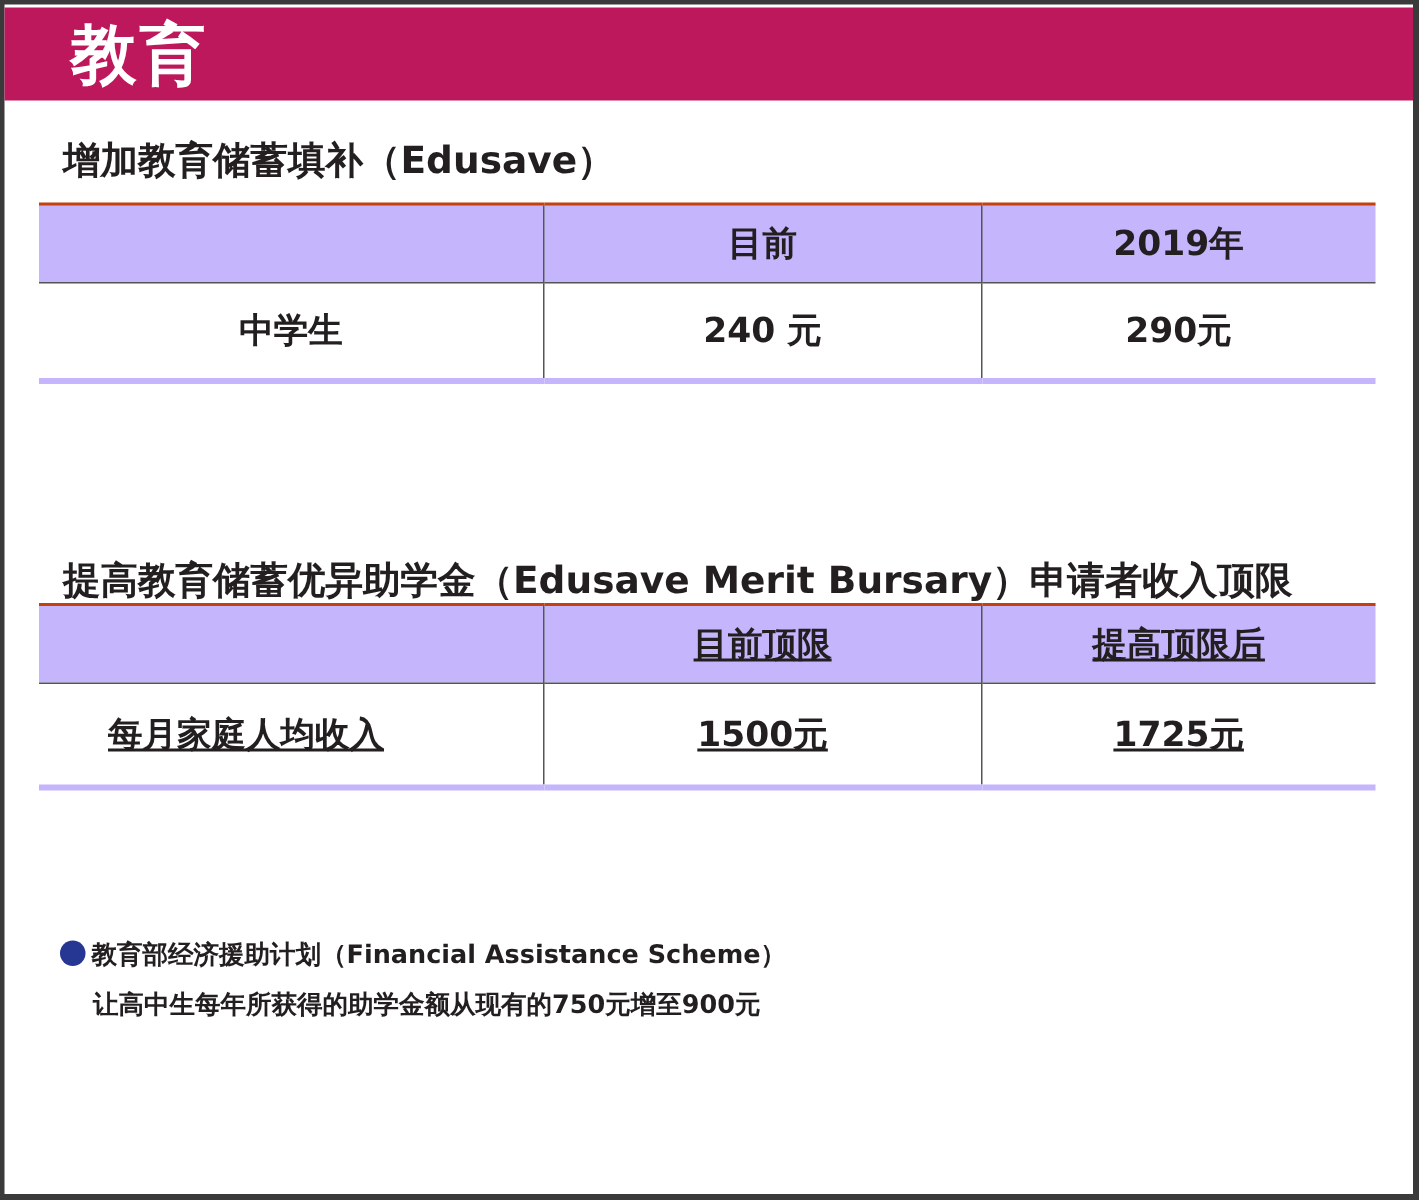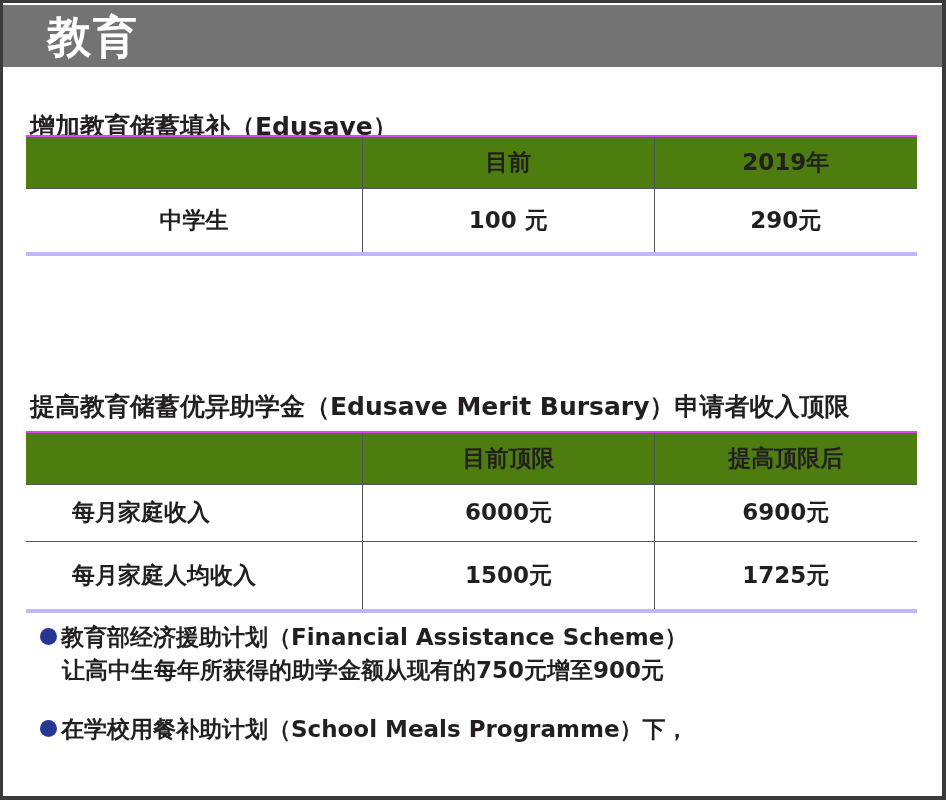--- a/index.html
+++ b/index.html
@@ -10,45 +10,45 @@
   .frame {
     position: absolute; left: 0; top: 0; width: 946px; height: 800px;
     box-sizing: border-box;
     border-top: 3px solid #3a3a3a;
     border-left: 3px solid #3a3a3a;
     border-right: 4px solid #3a3a3a;
     border-bottom: 4px solid #3a3a3a;
   }
   .header-band {
     position: absolute; left: 3px; top: 5px; width: 939px; height: 62px;
-    background: #737373;
+    background: #be185d;
   }
   .header-title {
     position: absolute; left: 44px; top: 4px; font-size: 44px; font-weight: bold;
     color: #ffffff; line-height: 56px; letter-spacing: 2px;
   }
   .section-title {
-    position: absolute; left: 30px; font-size: 25px; font-weight: bold; color: #231f20;
-    white-space: nowrap; line-height: 34px; margin-top: 20px;
+    position: absolute; left: 42px; font-size: 25px; font-weight: bold; color: #231f20;
+    white-space: nowrap; line-height: 34px;
   }
   .tbl {
     position: absolute; left: 26px; width: 891px; border-collapse: collapse;
   }
   .tbl td {
     border-top: 1px solid #555; border-bottom: 1px solid #555;
     text-align: center; font-size: 23px; font-weight: bold; padding: 0;
   }
-  .tbl tr.head td { background: #4d7c0f; border-top: 2px solid #d946ef; }
+  .tbl tr.head td { background: #c4b5fd; border-top: 2px solid #c2410c; }
   .tbl tr.last td { border-bottom: 4px solid #c4b5fd; }
   .tbl td.c1 { width: 337px; border-right: 1px solid #555; }
   .tbl td.c2 { width: 291px; border-right: 1px solid #555; font-weight: 600; }
   .tbl td.c3 { width: 263px; font-weight: 600; }
   .tbl td.lbl-left { text-align: left; padding-left: 46px; box-sizing: border-box; }
   .bullet-block { position: absolute; left: 40px; }
-  .bullet-line { font-size: 23px; font-weight: bold; line-height: 33px; white-space: nowrap; color: #231f20; }
+  .bullet-line { font-size: 17px; font-weight: bold; line-height: 33px; white-space: nowrap; color: #231f20; }
   .bullet-dot {
     display: inline-block; width: 17px; height: 17px; border-radius: 50%;
     background: #263793; vertical-align: middle; margin-right: 4px; position: relative; top: -2px;
   }
   .indent { padding-left: 22px; }
 </style>
 </head>
 <body>
 
 <div class="frame"></div>
@@ -61,52 +61,44 @@
 
 <table class="tbl" style="top:135px;">
   <tbody>
       <tr class="head" style="height:52px;">
     <td class="c1"></td>
     <td class="c2">目前</td>
     <td class="c3">2019年</td>
   </tr>
   <tr class="last" style="height:66px;">
     <td class="c1">中学生</td>
-    <td class="c2">100 元</td>
+    <td class="c2">240 元</td>
     <td class="c3">290元</td>
   </tr>
 </tbody>
   </table>
 
 <div class="section-title" style="top:370px;">提高教育储蓄优异助学金（Edusave Merit Bursary）申请者收入顶限</div>
 
-<table class="tbl" style="top:431px;">
+<table class="tbl" style="top:402px;text-decoration:underline;">
   <tbody>
       <tr class="head" style="height:52px;">
     <td class="c1"></td>
     <td class="c2">目前顶限</td>
     <td class="c3">提高顶限后</td>
-  </tr>
-  <tr style="height:57px;">
-    <td class="c1 lbl-left">每月家庭收入</td>
-    <td class="c2">6000元</td>
-    <td class="c3">6900元</td>
   </tr>
   <tr class="last" style="height:70px;">
     <td class="c1 lbl-left">每月家庭人均收入</td>
     <td class="c2">1500元</td>
     <td class="c3">1725元</td>
   </tr>
 </tbody>
   </table>
 
 <div class="bullet-block" style="top:621px;">
   <div class="bullet-line">
     <span class="bullet-dot"></span><span>教育部经济援助计划（Financial Assistance Scheme）</span>
   </div>
   <div class="bullet-line indent">让高中生每年所获得的助学金额从现有的750元增至900元</div>
 </div>
 
 <div class="bullet-block" style="top:713px;">
-  <div class="bullet-line">
-    <span class="bullet-dot"></span><span>在学校用餐补助计划（School  Meals Programme）下，</span>
-  </div>
 </div>
 
 </body></html>

